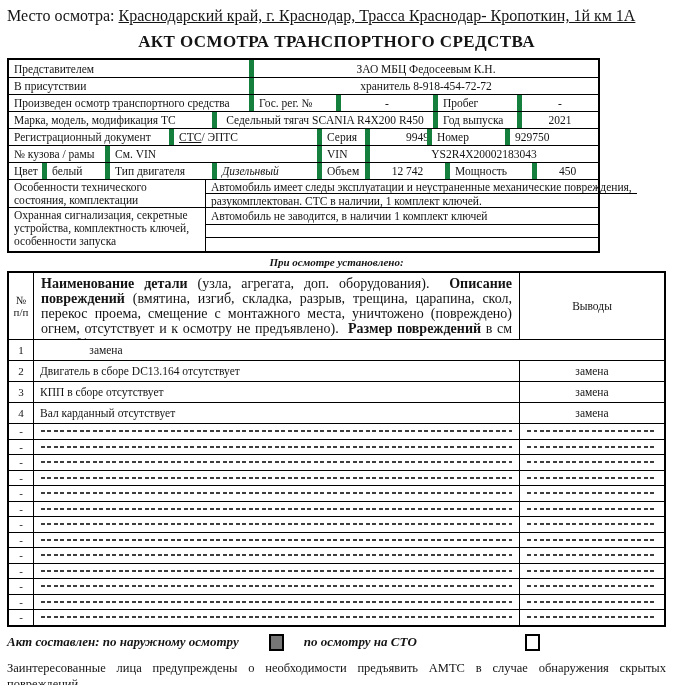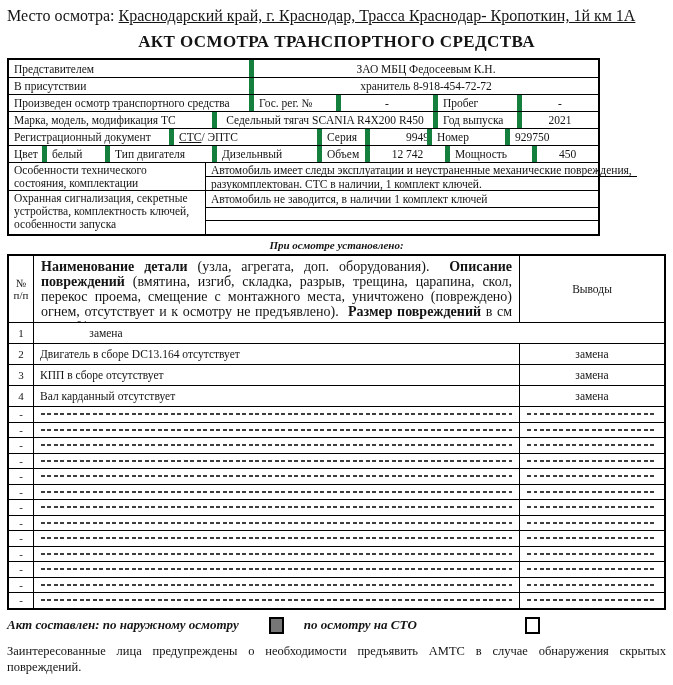--- a/index.html
+++ b/index.html
@@ -40,21 +40,21 @@
   .w87  { width: 87px;  flex: 0 0 87px; }
   .w84  { width: 84px;  flex: 0 0 84px; }
   .w81  { width: 81px;  flex: 0 0 81px; }
   .w148 { width: 148px; flex: 0 0 148px; text-align: center; }
   .w48  { width: 48px;  flex: 0 0 48px; }
   .w62  { width: 62px;  flex: 0 0 62px; padding-left: 36px; }
   .w78  { width: 78px;  flex: 0 0 78px; }
   .w33  { width: 33px;  flex: 0 0 33px; }
   .w63  { width: 63px;  flex: 0 0 63px; }
   .w107 { width: 107px; flex: 0 0 107px; }
-  .w105 { width: 105px; flex: 0 0 105px; }
+  .w105 { width: 105px; flex: 0 0 105px; font-style: italic; }
   .w80  { width: 80px;  flex: 0 0 80px; }
   .w196 { width: 196px; flex: 0 0 196px; }
   .underline { text-decoration: underline; }
 
   .block-label {
     display: block; white-space: normal; line-height: 13px;
     padding: 1px 5px 0 5px; font-size: 11.5px;
   }
   .vstack { display: flex; flex-direction: column; flex: 1 1 auto; border-left: 1px solid #000; }
   .vrow { display: flex; align-items: center; border-top: 1px solid #000;
@@ -156,20 +156,26 @@
       <div class="cell w148">
           <span class="underline">СТС</span>
           <span> / ЭПТС</span>
         </div>
       <div class="cell w48">Серия</div>
       <div class="cell w62">9949</div>
       <div class="cell w78">Номер</div>
       <div class="cell grow">929750</div>
     </div>
 
+    <div class="t1-row h17">
+      <div class="cell w96">№ кузова / рамы</div>
+      <div class="cell" style="width:212px;flex:0 0 212px;">См. VIN</div>
+      <div class="cell w48">VIN</div>
+      <div class="cell grow cc">YS2R4X20002183043</div>
+    </div>
 
     <div class="t1-row h17">
       <div class="cell w33">Цвет</div>
       <div class="cell w63">белый</div>
       <div class="cell w107">Тип двигателя</div>
       <div class="cell w105">Дизельнвый</div>
       <div class="cell w48">Объем</div>
       <div class="cell w80 cc">12 742</div>
       <div class="cell w87">Мощность</div>
       <div class="cell grow cc">450</div>

